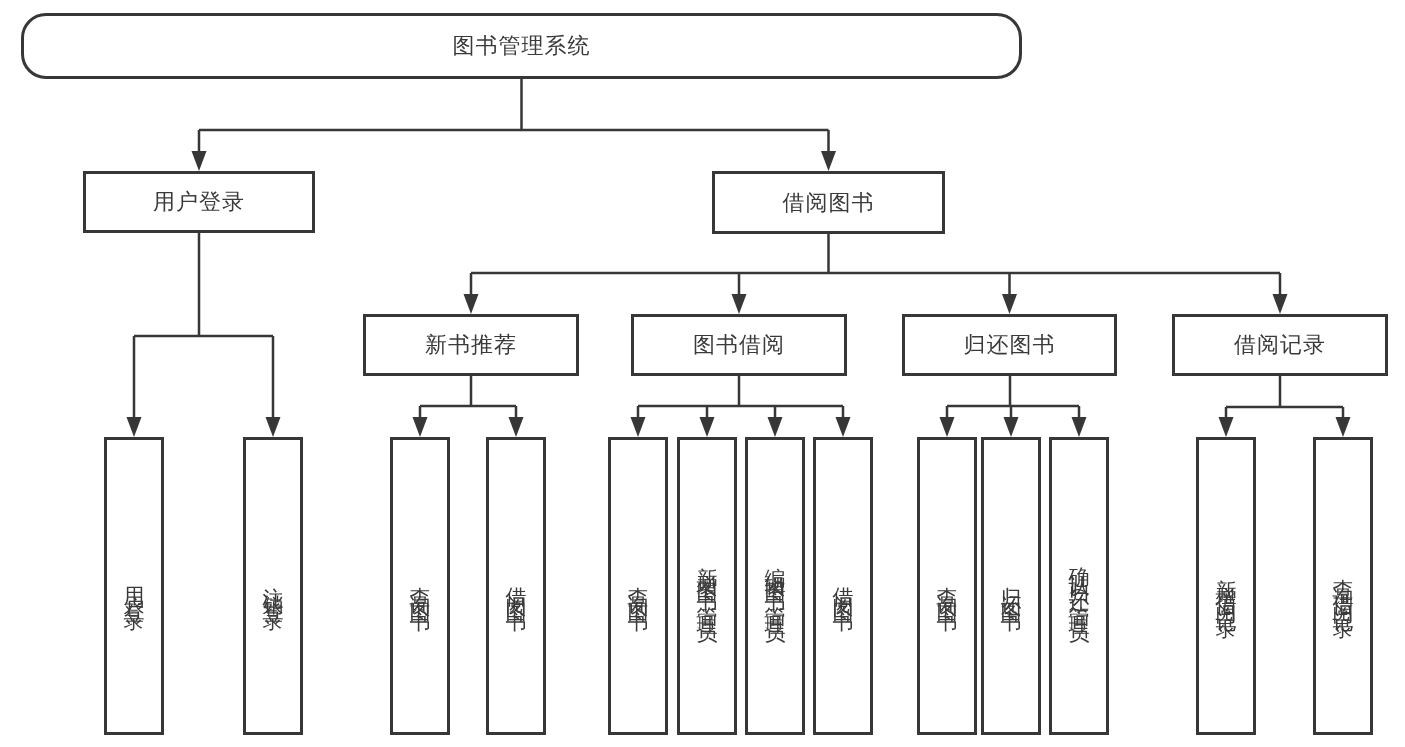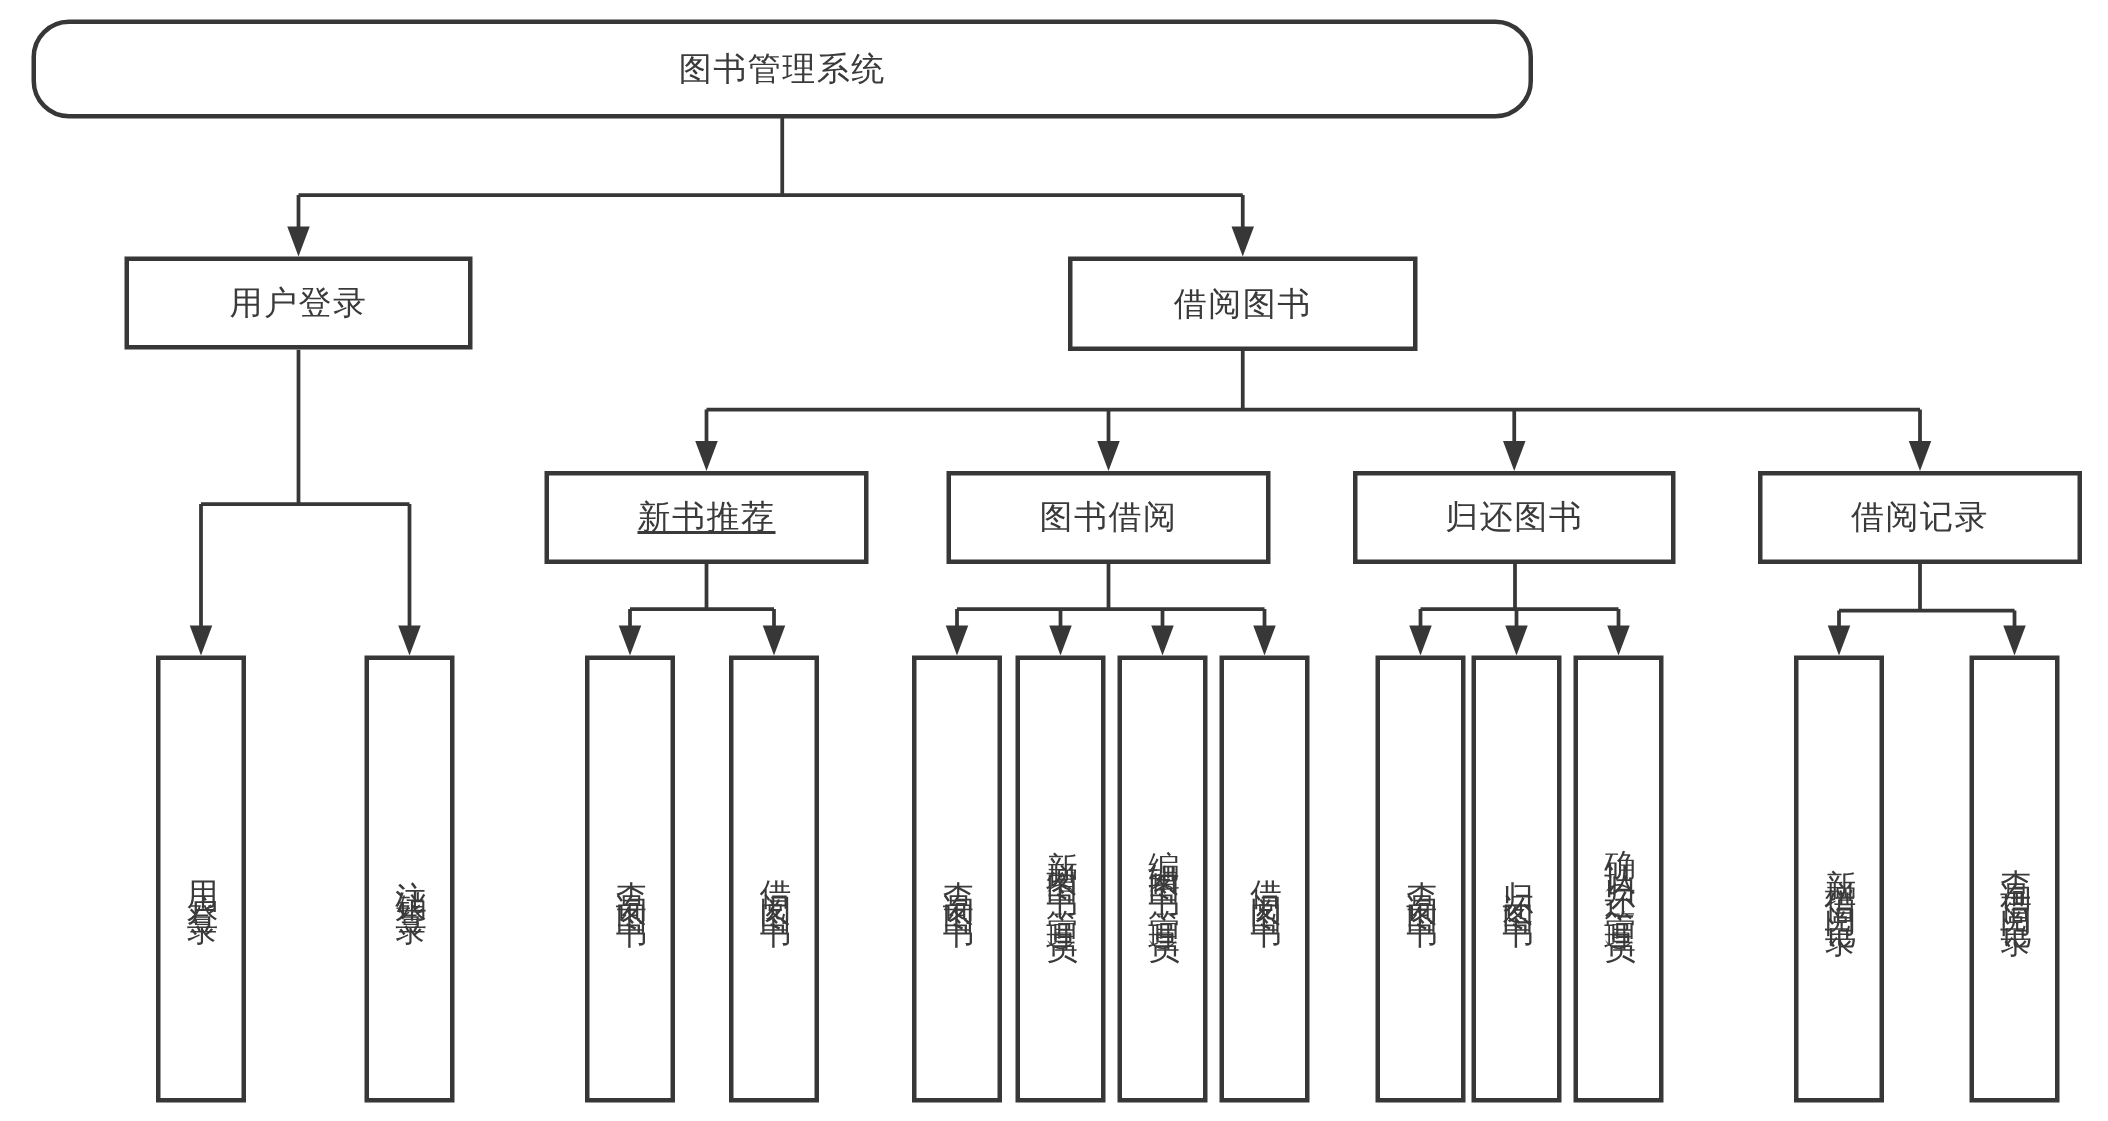--- a/index.html
+++ b/index.html
@@ -25,21 +25,21 @@
     border:3px solid #373737; background:#ffffff;
     display:flex; align-items:center; justify-content:center;
     writing-mode:vertical-rl; text-orientation:mixed;
     font-size:21px; letter-spacing:8px; color:#3a3a3a;
     z-index:2;
   }
 
   #n-root          { left:21px;   top:13px;  width:1001px; height:66px;border-radius:25px; }
   #n-user-login    { left:83px;   top:171px; width:232px;  height:62px; }
   #n-book-mgmt     { left:712px;  top:171px; width:233px;  height:63px; }
-  #n-new-book-rec  { left:363px;  top:314px; width:216px;  height:62px;text-decoration:underline; }
+  #n-new-book-rec  { left:363px;  top:314px; width:216px;  height:62px; }
   #n-book-borrow   { left:631px;  top:314px; width:216px;  height:62px; }
   #n-current-borrow{ left:902px;  top:314px; width:215px;  height:62px; }
   #n-borrow-record { left:1172px; top:314px; width:216px;  height:62px; }
 
   #leaf-0  { left:104px; }
   #leaf-1  { left:243px; }
   #leaf-2  { left:390px; }
   #leaf-3  { left:486px; }
   #leaf-4  { left:608px; }
   #leaf-5  { left:677px; }

